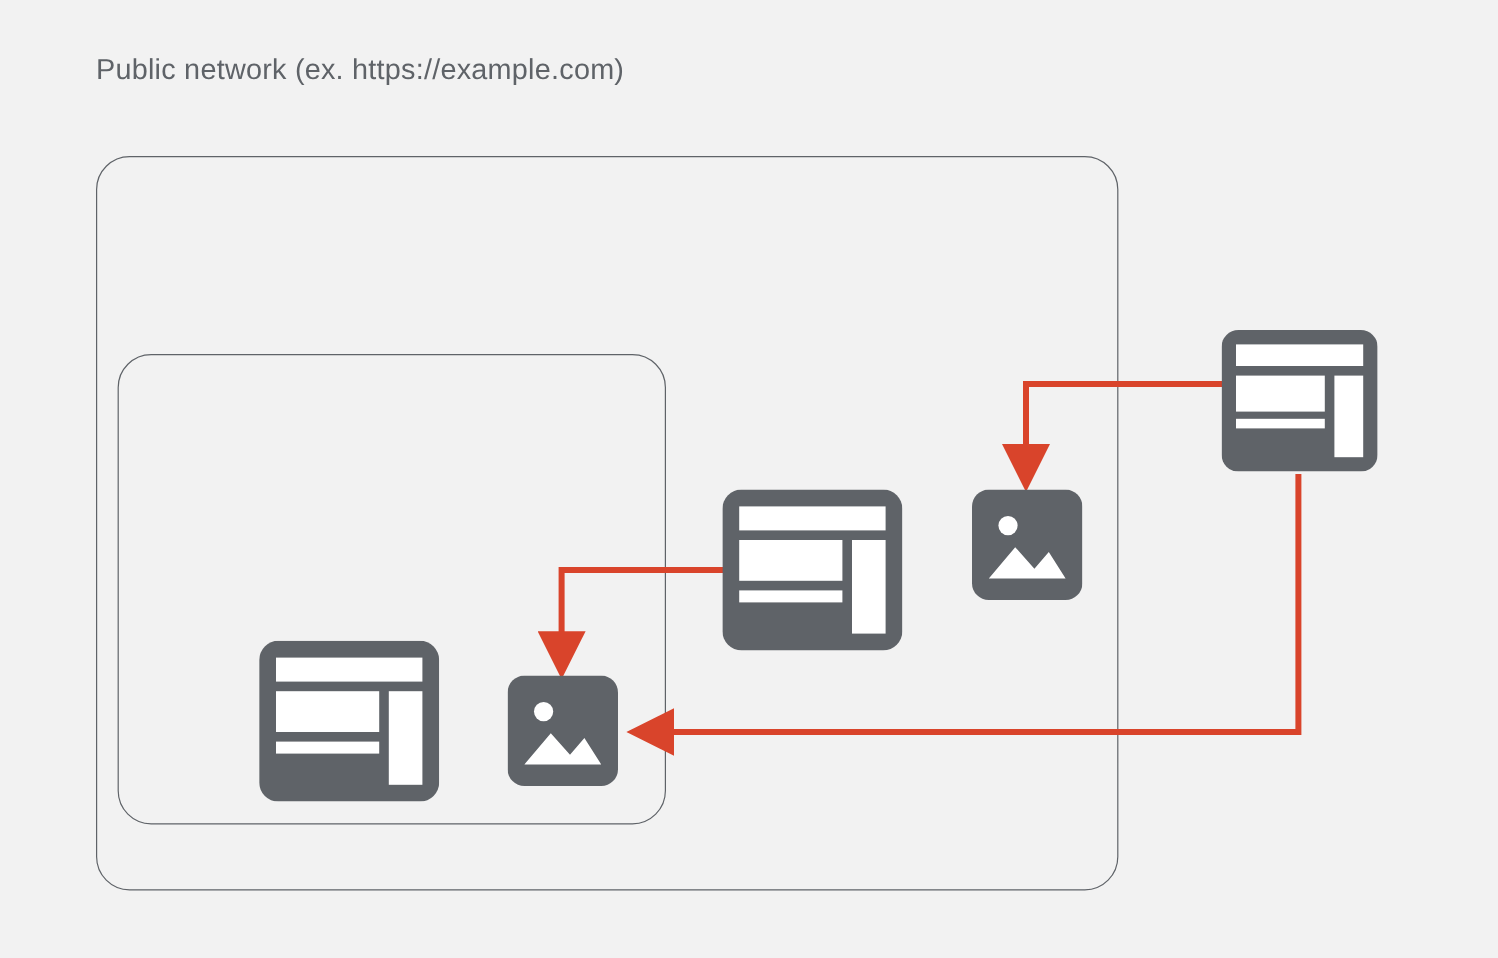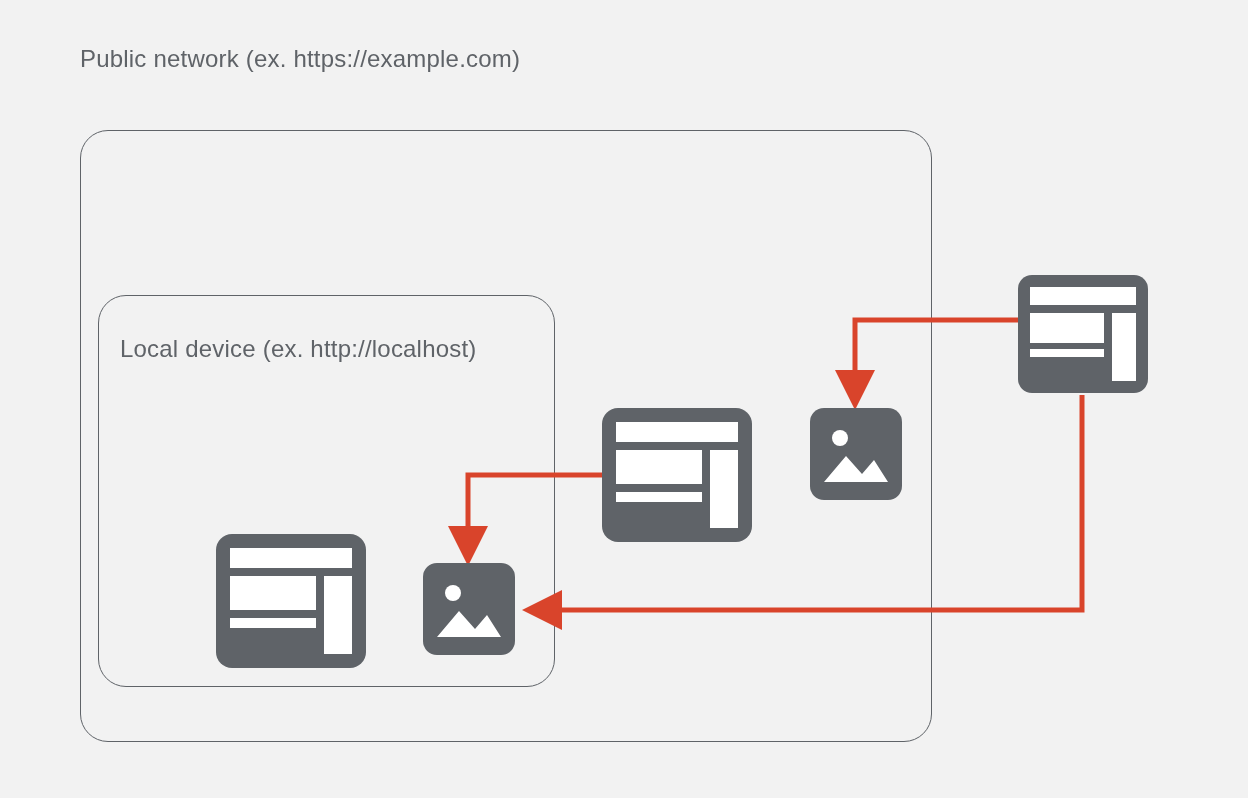--- a/index.html
+++ b/index.html
@@ -45,21 +45,20 @@
 </head>
 <body>
 
 <div class="canvas">
 
   <div class="label" style="left:80px; top:45px;">Public network (ex. https://example.com)</div>
 
   <div class="box" style="left:80px; top:130px; width:850px; height:610px;"></div>
 
   <div class="box" style="left:98px; top:295px; width:455px; height:390px;"></div>
-  <div class="label" style="left:120px; top:335px;">Local device (ex. http://localhost)</div>
 
   <svg class="arrows">
     <defs>
       <marker id="arrowhead" viewBox="0 0 10 10" refX="8" refY="5" markerWidth="8" markerHeight="8" orient="auto-start-reverse">
         <path d="M 0 0 L 10 5 L 0 10 z" fill="#d9442b"></path>
       </marker>
     </defs>
 
     <path d="M 1020 320  L 855 320  L 855 402" fill="none" stroke="#d9442b" stroke-width="5" marker-end="url(#arrowhead)"></path>
 

